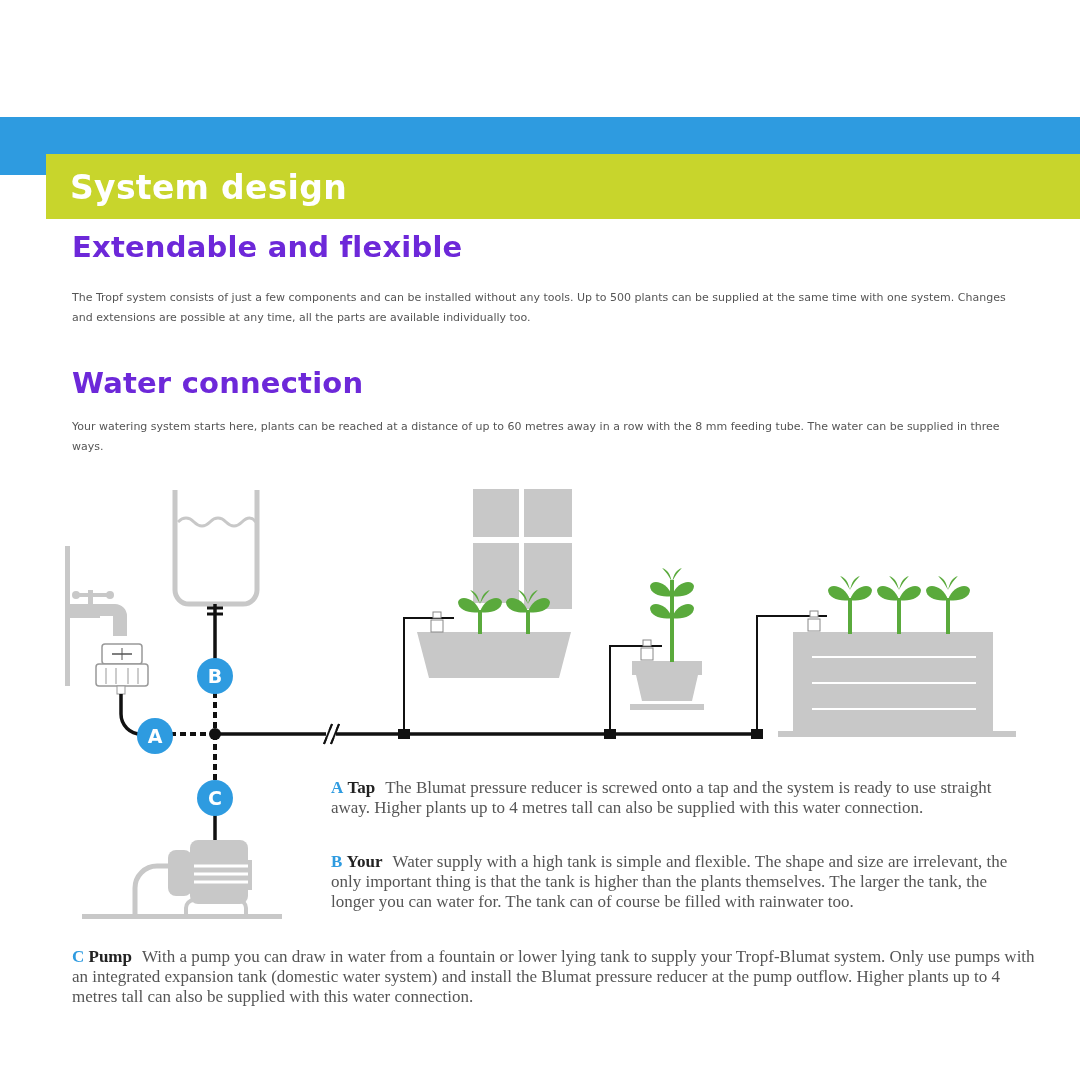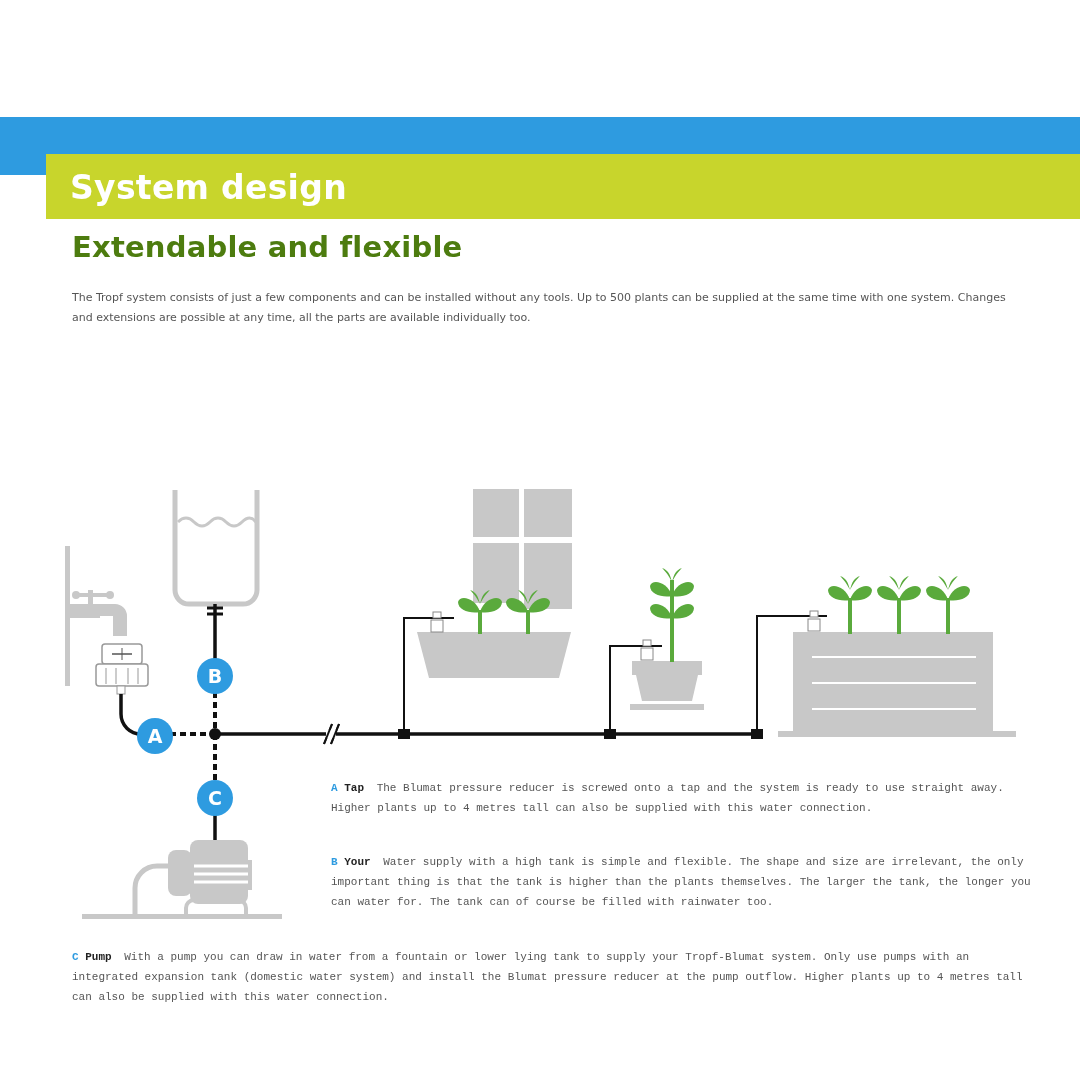--- a/index.html
+++ b/index.html
@@ -6,44 +6,46 @@
   html, body { width: 1080px; height: 1080px; background: #ffffff; overflow: hidden; }
   body { position: relative; font-family: "DejaVu Sans", "Liberation Sans", sans-serif; color: #555; }
 
   .page { position: absolute; left: 0; top: 0; width: 1080px; height: 1080px; background: #fff; }
   .sheet { position: absolute; left: 0; top: 115px; width: 1080px; height: 910px; background: #fff; }
 
   .blue-bar { position: absolute; left: 0; top: 117px; width: 1080px; height: 58px; background: #2e9be0; }
   .green-bar { position: absolute; left: 46px; top: 143px; width: 1034px; height: 65px; background: #c8d52c; margin-top: 11px; }
   .green-bar .title { position: absolute; left: 24px; top: 14px; font-family: "DejaVu Sans", sans-serif; font-weight: bold; font-size: 33px; color: #ffffff; letter-spacing: 0.3px; }
 
-  .h2 { position: absolute; left: 72px; font-family: "DejaVu Sans", sans-serif; font-weight: bold; font-size: 29px; color: #4d7c0f; letter-spacing: 0.2px; }
+  .h2 { position: absolute; left: 72px; font-family: "DejaVu Sans", sans-serif; font-weight: bold; font-size: 29px; color: #6d28d9; letter-spacing: 0.2px; }
   .para { position: absolute; left: 72px; width: 940px; font-family: "DejaVu Sans", sans-serif; font-size: 11px; line-height: 19.5px; color: #555; }
 
-  .desc { position: absolute; font-family: Liberation Mono, monospace; font-size: 11px; line-height: 20px; color: #555; }
+  .desc { position: absolute; font-family: Liberation Serif, serif; font-size: 17px; line-height: 20px; color: #555; }
   .desc .key { color: #2e9be0; font-weight: bold; }
   .desc .name { color: #222; font-weight: bold; margin-right: 6px; }
 
   svg.diagram { position: absolute; left: 0; top: 480px; width: 1080px; height: 450px; }
   .badge-text { font-family: "DejaVu Sans", sans-serif; font-weight: bold; font-size: 19px; fill: #fff; }
 </style>
 </head>
 <body>
 
 <div class="page">
   <div class="sheet"></div>
 
   <div class="blue-bar"></div>
   <div class="green-bar">
     <div class="title">System design</div>
   </div>
 
   <div class="h2" style="top:230px;">Extendable and flexible</div>
   <div class="para" style="top:288px;">The Tropf system consists of just a few components and can be installed without any tools. Up to 500 plants can be supplied at the same time with one system. Changes and extensions are possible at any time, all the parts are available individually too.</div>
 
+  <div class="h2" style="top:366px;">Water connection</div>
+  <div class="para" style="top:417px;">Your watering system starts here, plants can be reached at a distance of up to 60 metres away in a row with the 8 mm feeding tube. The water can be supplied in three ways.</div>
 
   <svg class="diagram" viewBox="0 480 1080 450">
 
     <g>
       <rect x="65" y="546" width="5" height="140" fill="#c8c8c8"></rect>
       <rect x="70" y="604" width="30" height="14" fill="#c8c8c8"></rect>
       <path d="M95 604 h20 a12 12 0 0 1 12 12 v20 h-14 v-20 h-18z" fill="#c8c8c8"></path>
       <rect x="88" y="590" width="5" height="16" fill="#c8c8c8"></rect>
       <rect x="76" y="593" width="34" height="4" fill="#c8c8c8"></rect>
       <circle cx="76" cy="595" r="4" fill="#c8c8c8"></circle>

